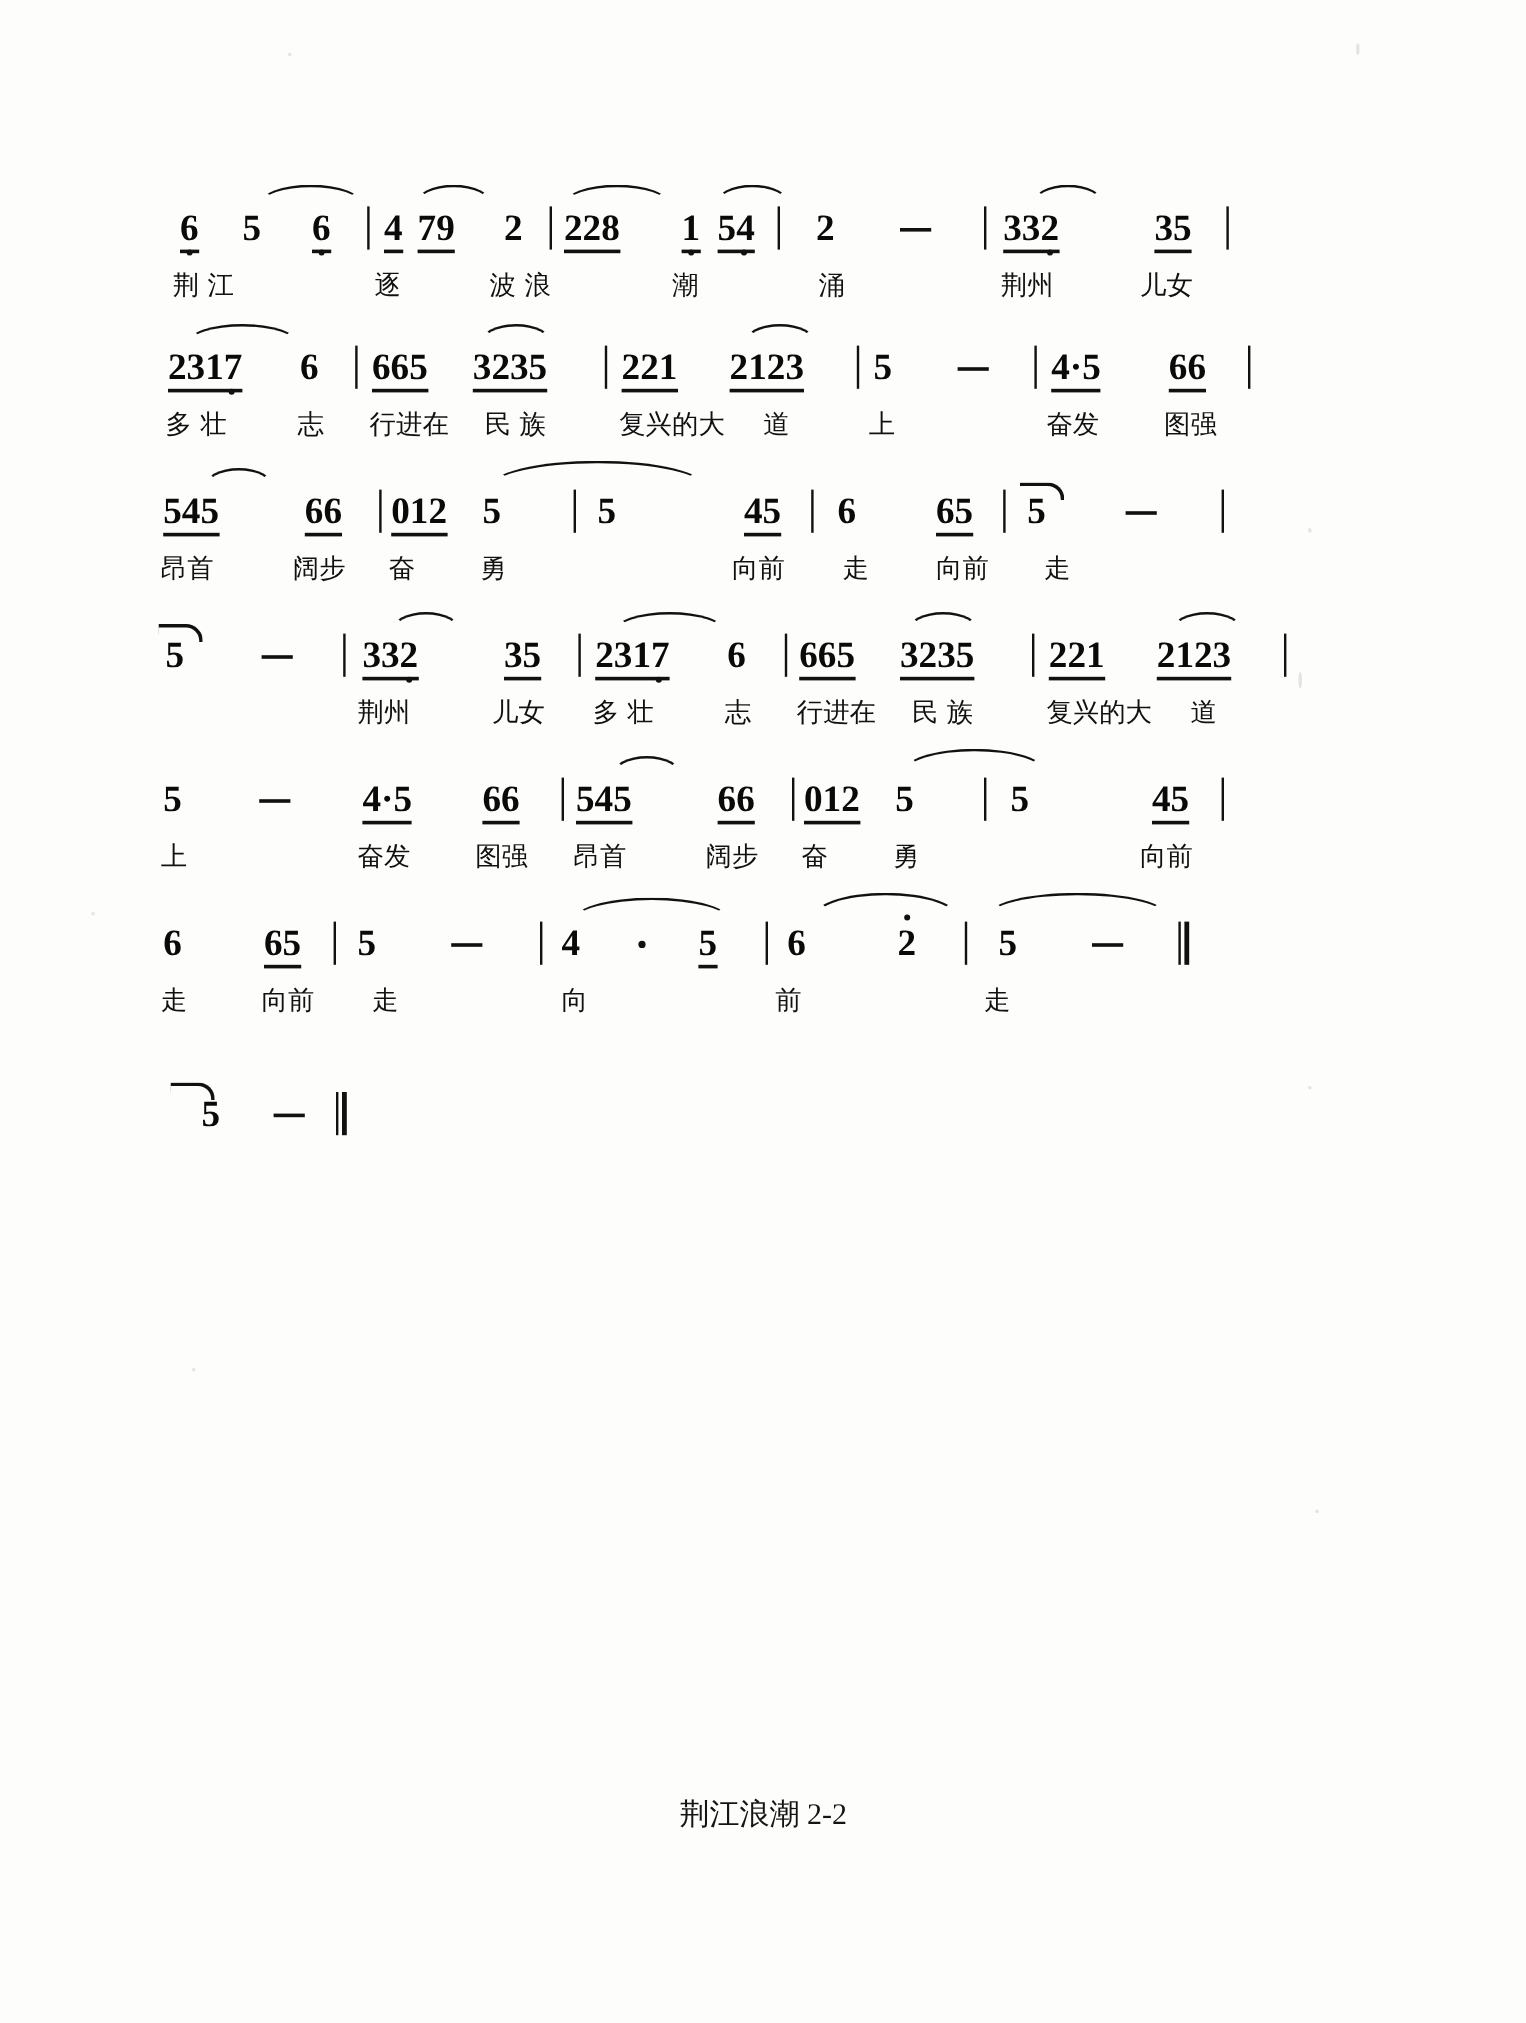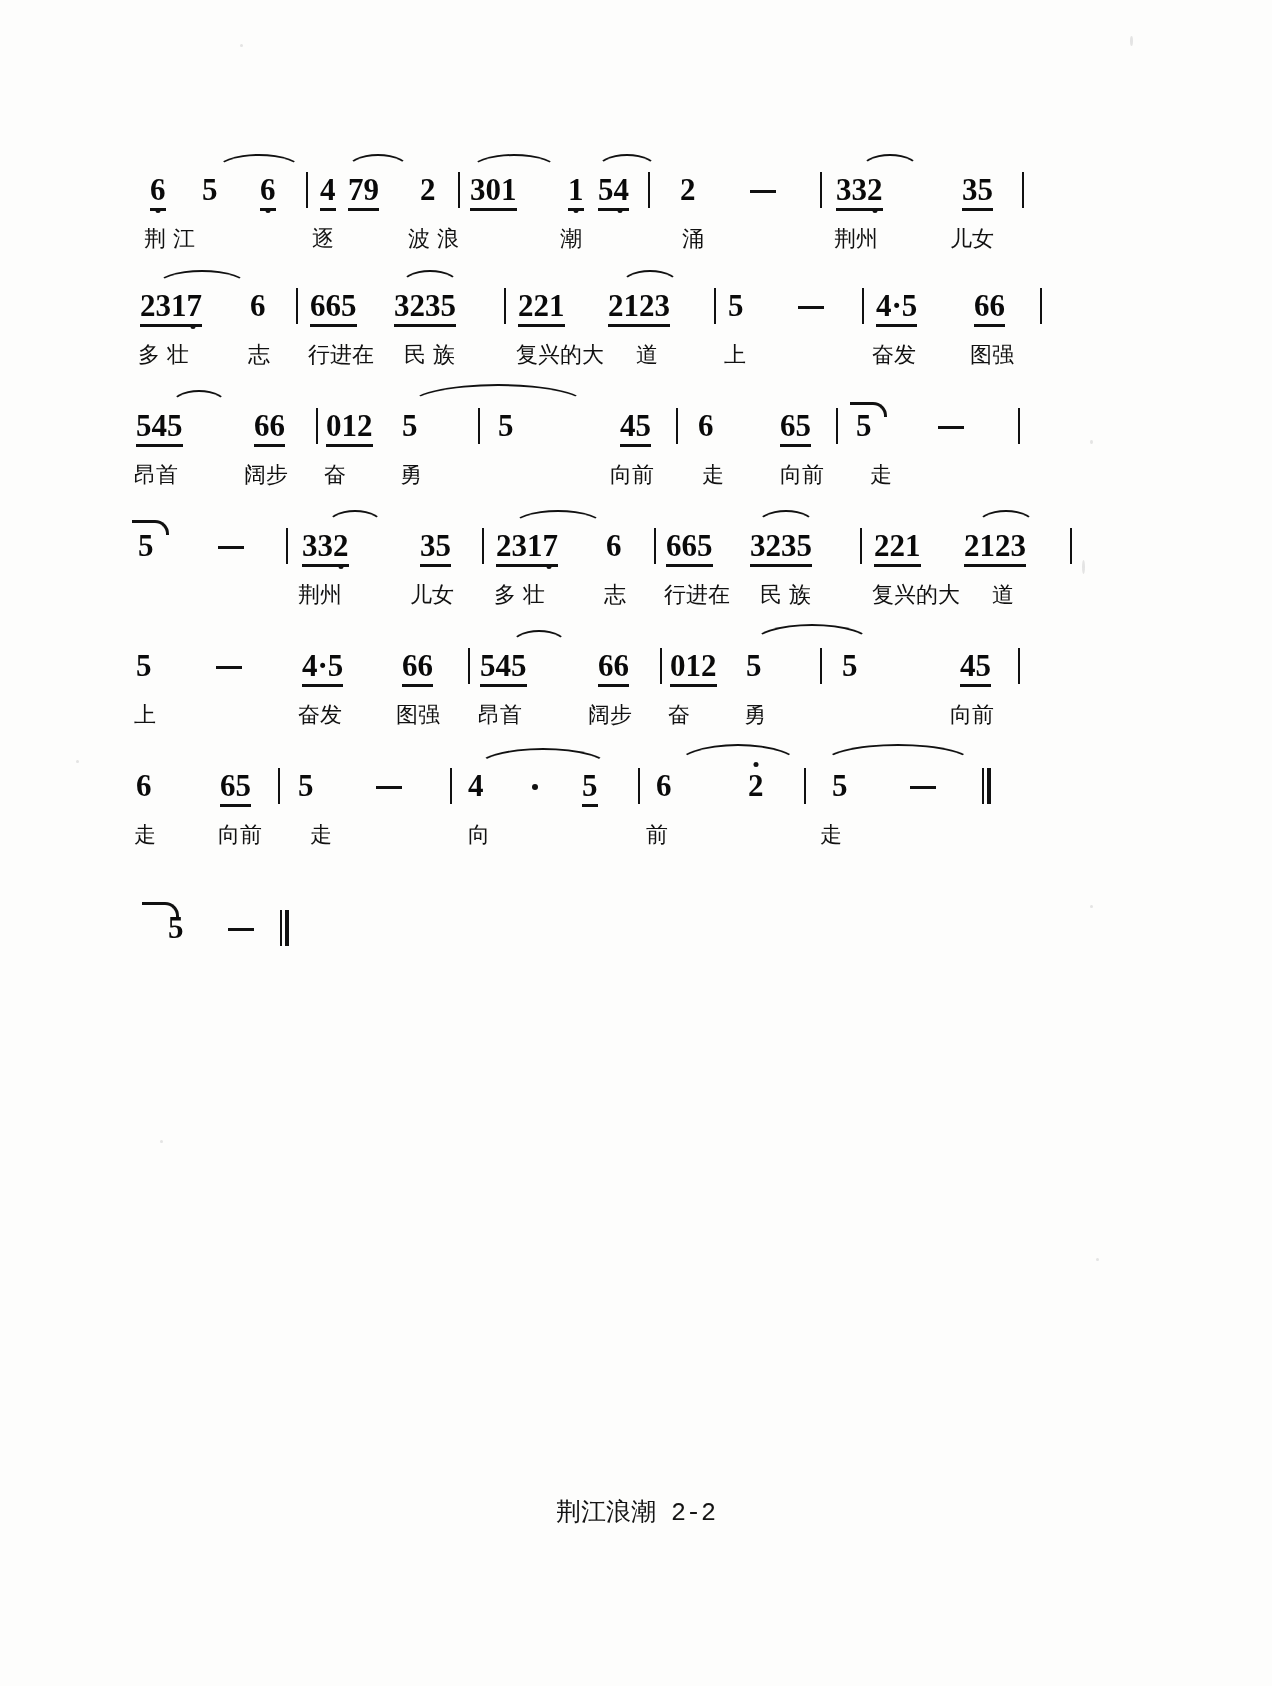--- a/index.html
+++ b/index.html
@@ -146,21 +146,21 @@
     background: #111;
     border-radius: 50%;
     top: 18px;
   }
   .footer {
     position: absolute;
     left: 0;
     right: 0;
     top: 1495px;
     text-align: center;
-    font-family: Liberation Mono, monospace;
+    font-family: Liberation Serif, serif;
     font-size: 25px;
     color: #141414;
   }
 </style>
 </head>
 <body>
 
 <div class="page">
 
   <div class="speck" style="left:240px;top:44px;width:3px;height:3px;"></div>
@@ -180,21 +180,21 @@
         <span class="tok" style="left:82px;">5</span>
         <span class="slur" style="left:96px;top:-16px;width:82px;"></span>
         <span class="tok" style="left:140px;"><span class="u1">6</span><span class="dotb"></span></span>
         <span class="bar" style="left:186px;"></span>
         <span class="tok" style="left:200px;"><span class="u1">4</span></span>
         <span class="slur" style="left:226px;top:-16px;width:60px;"></span>
         <span class="tok" style="left:228px;"><span class="u1">79</span></span>
         <span class="tok" style="left:300px;">2</span>
         <span class="bar" style="left:338px;"></span>
         <span class="slur" style="left:350px;top:-16px;width:84px;"></span>
-        <span class="tok" style="left:350px;"><span class="u1">301</span></span>
+        <span class="tok" style="left:350px;"><span class="u1">228</span></span>
         <span class="tok" style="left:448px;"><span class="u1">1</span><span class="dotb"></span></span>
         <span class="slur" style="left:476px;top:-16px;width:58px;"></span>
         <span class="tok" style="left:478px;"><span class="u1">54</span><span class="dotb" style="left:70%;"></span></span>
         <span class="bar" style="left:528px;"></span>
         <span class="tok" style="left:560px;">2</span>
         <span class="dash" style="left:630px;"></span>
         <span class="bar" style="left:700px;"></span>
         <span class="tok" style="left:716px;"><span class="u1">332</span><span class="dotb" style="left:83%;"></span></span>
         <span class="slur" style="left:740px;top:-16px;width:56px;"></span>
         <span class="tok" style="left:842px;"><span class="u1">35</span></span>

